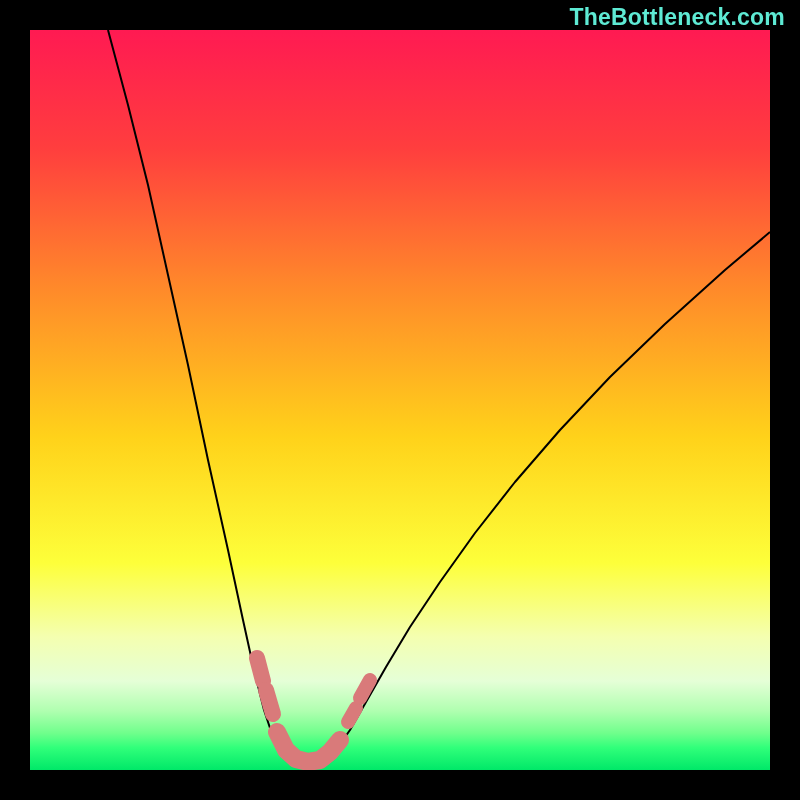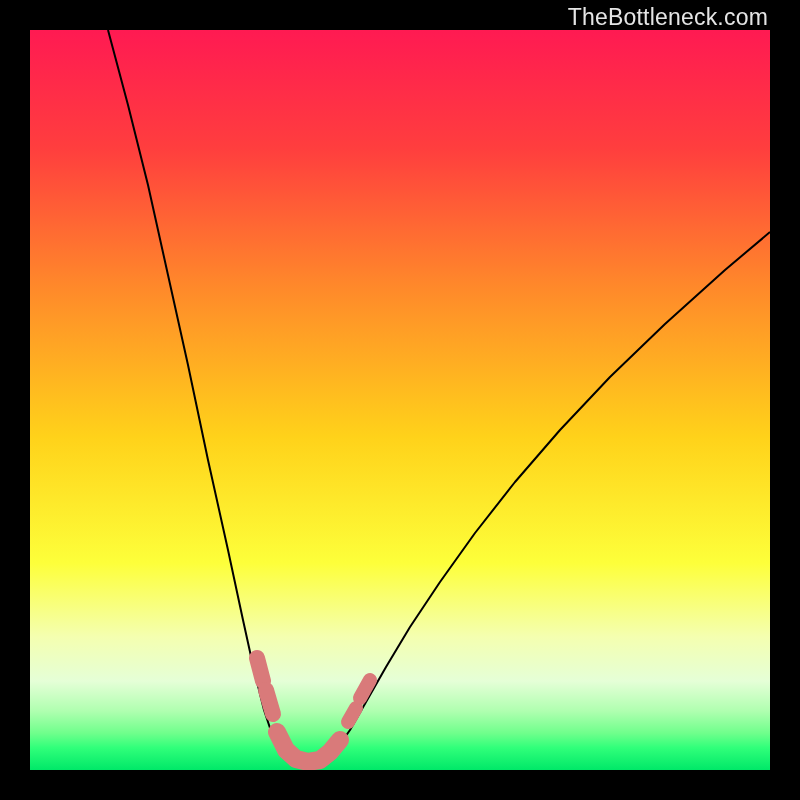--- a/index.html
+++ b/index.html
@@ -34,25 +34,25 @@
   .curve-layer {
     position: absolute;
     left: 0;
     top: 0;
     width: 100%;
     height: 100%;
   }
   .watermark {
     position: absolute;
     top: 4px;
-    right: 32px;
+    right: 15px;
     font-family: Arial, Helvetica, sans-serif;
     font-size: 23px;
-    font-weight: 400;
-    color: #e5e5e5;
+    font-weight: 700;
+    color: #5eead4;
     letter-spacing: 0.2px;
   }
 </style>
 </head>
 <body>
 
 <div class="stage">
 
   <div class="watermark">TheBottleneck.com</div>
 

